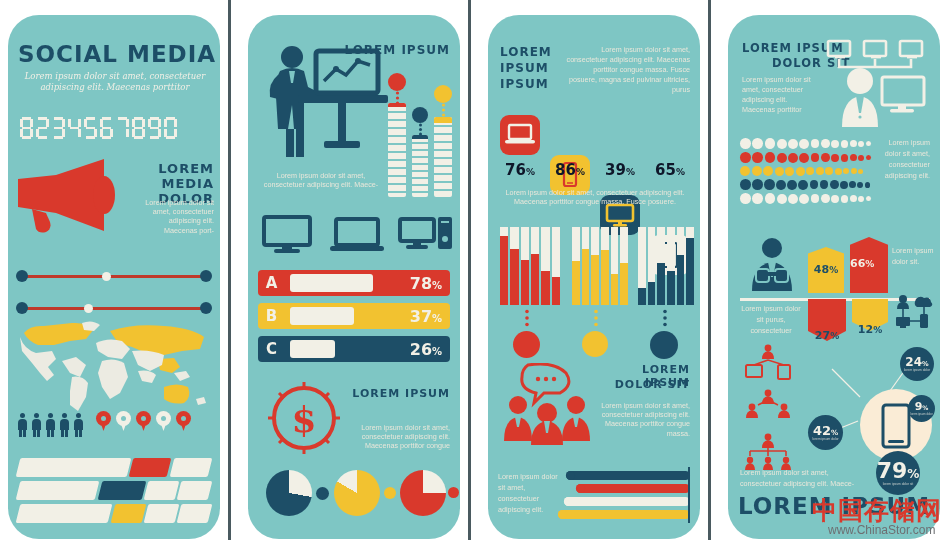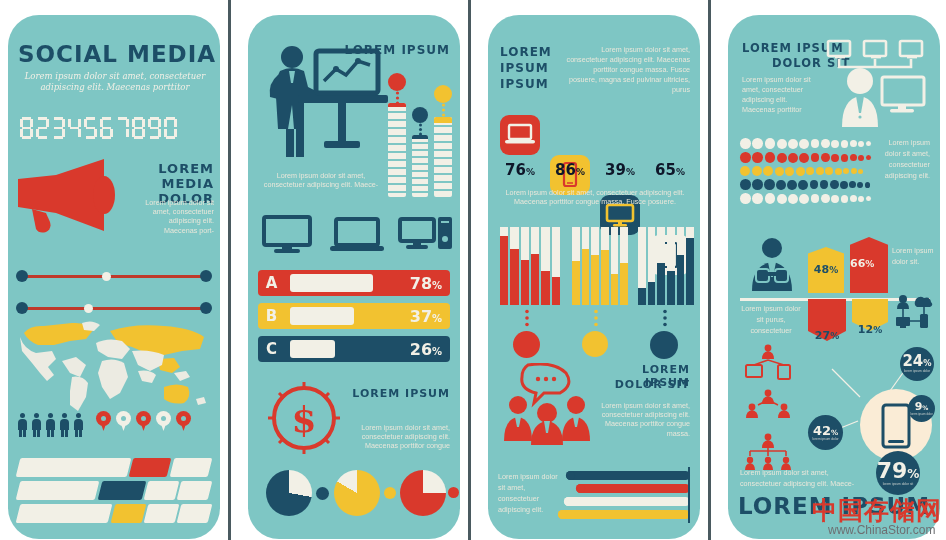--- a/index.html
+++ b/index.html
@@ -857,21 +857,21 @@
       </g>
     </svg>
 
     <div class="pw circ" style="left:132px;top:374px;width:72px;height:72px;background:#faecd6;"></div>
     <svg class="pw" style="left:152px;top:388px;" width="32" height="46" viewBox="0 0 32 46">
       <rect x="3" y="2" width="26" height="42" rx="3" fill="none" stroke="#1d4e67" stroke-width="3"></rect>
       <rect x="8" y="37" width="16" height="3" rx="1.5" fill="#1d4e67"></rect>
     </svg>
 
     <div class="pw bub" style="left:172px;top:332px;width:34px;height:34px;">
-      <span class="n" style="font-size:15px;"><span>24</span><small>%</small></span>
+      <span class="n" style="font-size:12px;"><span>24</span><small>%</small></span>
       <span class="cap">lorem ipsum dolor</span>
     </div>
     <div class="pw bub" style="left:180px;top:380px;width:27px;height:27px;">
       <span class="n" style="font-size:11px;"><span>9</span><small>%</small></span>
       <span class="cap" style="font-size:2.8px">lorem ipsum dolor</span>
     </div>
     <div class="pw bub" style="left:80px;top:400px;width:35px;height:35px;">
       <span class="n" style="font-size:13px;"><span>42</span><small>%</small></span>
       <span class="cap">lorem ipsum dolor</span>
     </div>

